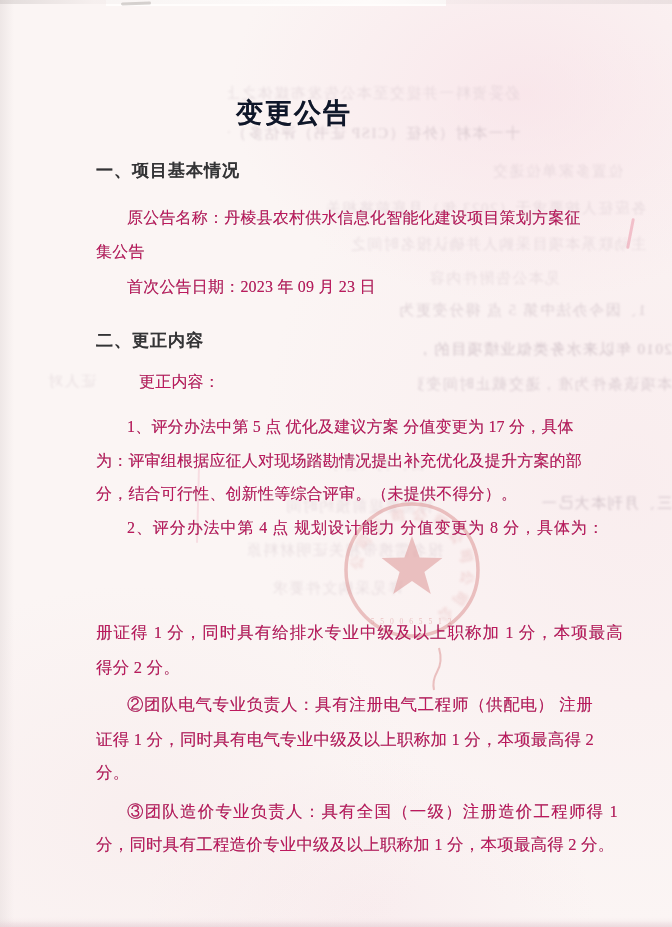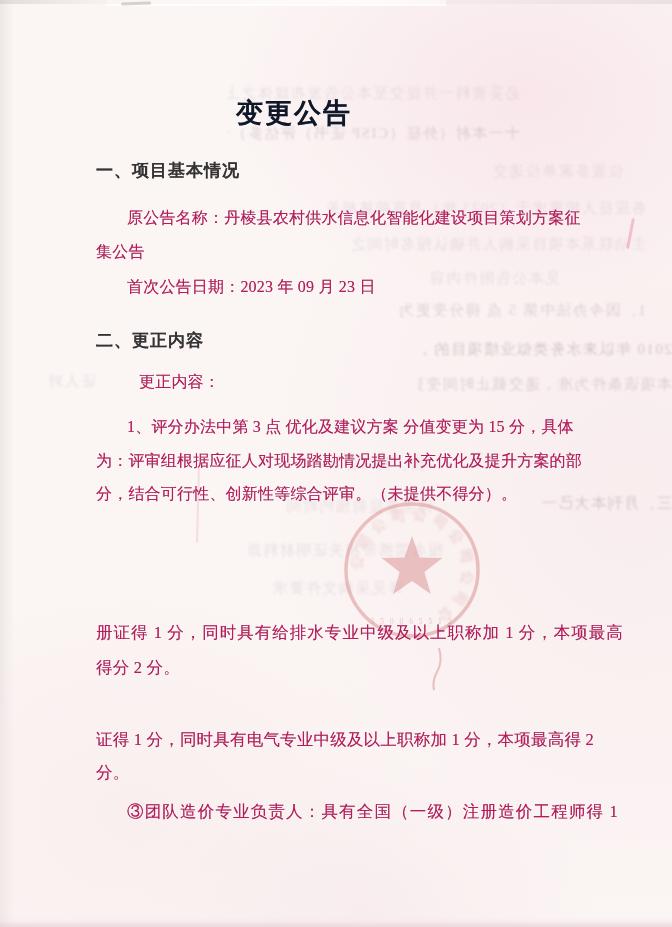--- a/index.html
+++ b/index.html
@@ -106,22 +106,25 @@
 
   <div class="title">变更公告</div>
 
   <div class="h" style="left:96px;top:160px;">一、项目基本情况</div>
   <div class="h" style="left:96px;top:330px;">二、更正内容</div>
 
   <div class="ln just" style="left:127px;top:208px;width:441px;">原公告名称：丹棱县农村供水信息化智能化建设项目策划方案征</div>
   <div class="ln" style="left:96px;top:242px;">集公告</div>
   <div class="ln" style="left:127px;top:277px;">首次公告日期：2023 年 09 月 23 日</div>
   <div class="ln" style="left:127px;top:372px;margin-left:12px;">更正内容：</div>
-  <div class="ln just" style="left:127px;top:417px;width:437px;">1、评分办法中第 3 点  优化及建议方案  分值变更为 15 分，具体</div>
+  <div class="ln just" style="left:127px;top:417px;width:437px;">1、评分办法中第 5 点  优化及建议方案  分值变更为 17 分，具体</div>
   <div class="ln just" style="left:96px;top:451px;width:472px;">为：评审组根据应征人对现场踏勘情况提出补充优化及提升方案的部</div>
   <div class="ln" style="left:96px;top:484px;">分，结合可行性、创新性等综合评审。（未提供不得分）。</div>
+  <div class="ln just" style="left:127px;top:518px;width:477px;">2、评分办法中第 4 点  规划设计能力  分值变更为 8 分，具体为：</div>
   <div class="ln big just" style="left:96px;top:623px;width:527px;">册证得 1 分，同时具有给排水专业中级及以上职称加 1 分，本项最高</div>
   <div class="ln big" style="left:96px;top:658px;">得分 2 分。</div>
+  <div class="ln big just" style="left:127px;top:695px;width:466px;">②团队电气专业负责人：具有注册电气工程师（供配电）  注册</div>
   <div class="ln big just" style="left:96px;top:730px;width:487px;">证得 1 分，同时具有电气专业中级及以上职称加 1 分，本项最高得 2</div>
   <div class="ln big" style="left:96px;top:763px;">分。</div>
   <div class="ln big just" style="left:127px;top:802px;width:491px;">③团队造价专业负责人：具有全国（一级）注册造价工程师得 1</div>
+  <div class="ln big just" style="left:96px;top:835px;width:503px;">分，同时具有工程造价专业中级及以上职称加 1 分，本项最高得 2 分。</div>
 
 </div>
 
 </body></html>

